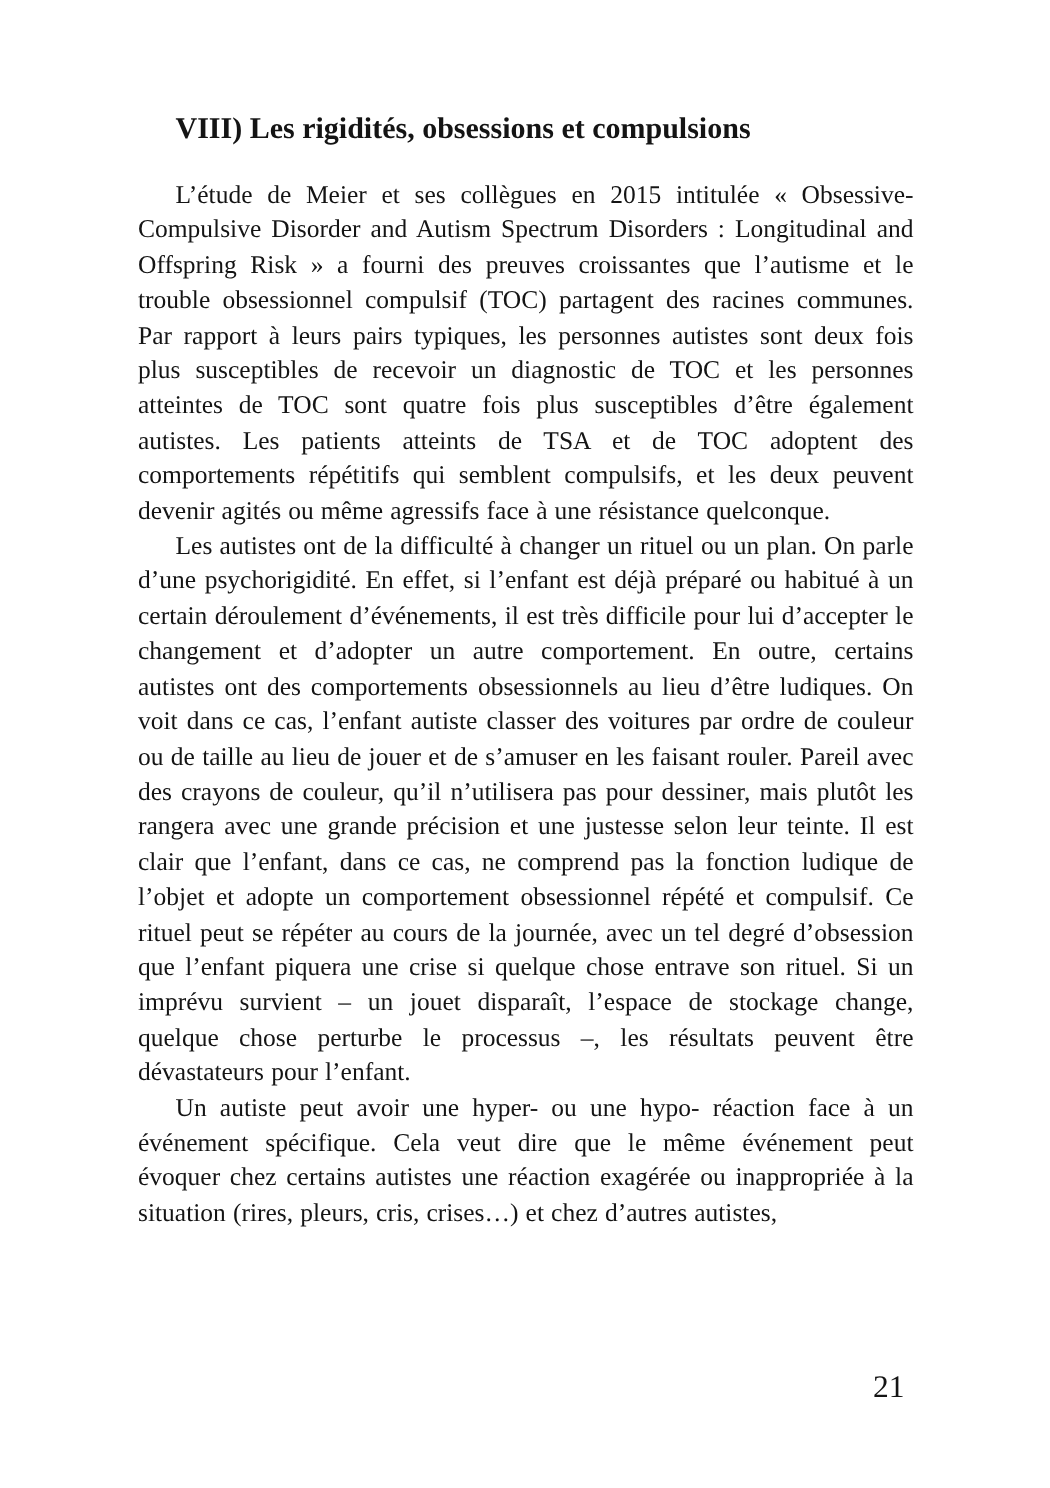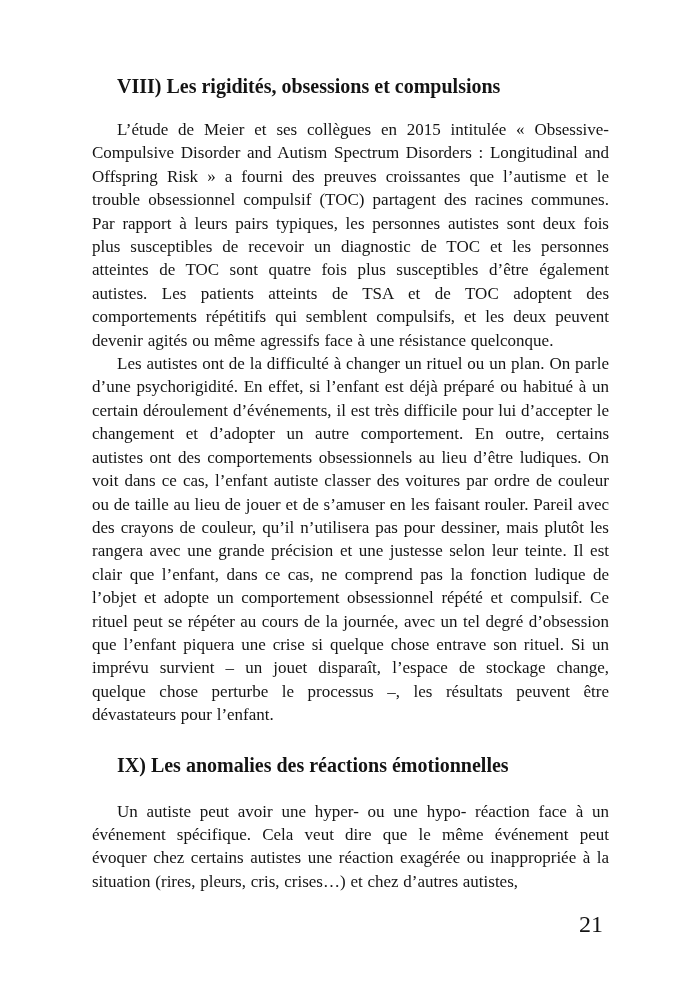--- a/index.html
+++ b/index.html
@@ -40,38 +40,37 @@
     line-height: 23.4px;
     margin: 0;
     text-align: justify;
     text-indent: 25px;
     word-spacing: 0.5px;
   }
   .page-number {
     position: absolute;
     top: 913px;
     right: 97px;
-    font-size: 24px;
+    font-size: 21px;
     line-height: 23px;
     color: #141414;
   }
 </style>
 </head>
 <body>
 
 <div class="page">
   <main class="content">
 
     <section>
       <h2 class="section-heading">VIII) Les rigidités, obsessions et compulsions</h2>
       <p class="body-paragraph">L’étude de Meier et ses collègues en 2015 intitulée « Obsessive-Compulsive Disorder and Autism Spectrum Disorders : Longitudinal and Offspring Risk » a fourni des preuves croissantes que l’autisme et le trouble obsessionnel compulsif (TOC) partagent des racines communes. Par rapport à leurs pairs typiques, les personnes autistes sont deux fois plus susceptibles de recevoir un diagnostic de TOC et les personnes atteintes de TOC sont quatre fois plus susceptibles d’être également autistes. Les patients atteints de TSA et de TOC adoptent des comportements répétitifs qui semblent compulsifs, et les deux peuvent devenir agités ou même agressifs face à une résistance quelconque.</p>
       <p class="body-paragraph">Les autistes ont de la difficulté à changer un rituel ou un plan. On parle d’une psychorigidité. En effet, si l’enfant est déjà préparé ou habitué à un certain déroulement d’événements, il est très difficile pour lui d’accepter le changement et d’adopter un autre comportement. En outre, certains autistes ont des comportements obsessionnels au lieu d’être ludiques. On voit dans ce cas, l’enfant autiste classer des voitures par ordre de couleur ou de taille au lieu de jouer et de s’amuser en les faisant rouler. Pareil avec des crayons de couleur, qu’il n’utilisera pas pour dessiner, mais plutôt les rangera avec une grande précision et une justesse selon leur teinte. Il est clair que l’enfant, dans ce cas, ne comprend pas la fonction ludique de l’objet et adopte un comportement obsessionnel répété et compulsif. Ce rituel peut se répéter au cours de la journée, avec un tel degré d’obsession que l’enfant piquera une crise si quelque chose entrave son rituel. Si un imprévu survient – un jouet disparaît, l’espace de stockage change, quelque chose perturbe le processus –, les résultats peuvent être dévastateurs pour l’enfant.</p>
     </section>
 
     <section>
-      <h2 class="section-heading second">IX) Les anomalies des réactions émotionnelles</h2>
       <p class="body-paragraph">Un autiste peut avoir une hyper- ou une hypo- réaction face à un événement spécifique. Cela veut dire que le même événement peut évoquer chez certains autistes une réaction exagérée ou inappropriée à la situation (rires, pleurs, cris, crises…) et chez d’autres autistes,</p>
     </section>
 
   </main>
 
   <div class="page-number">21</div>
 </div>
 
 </body></html>

